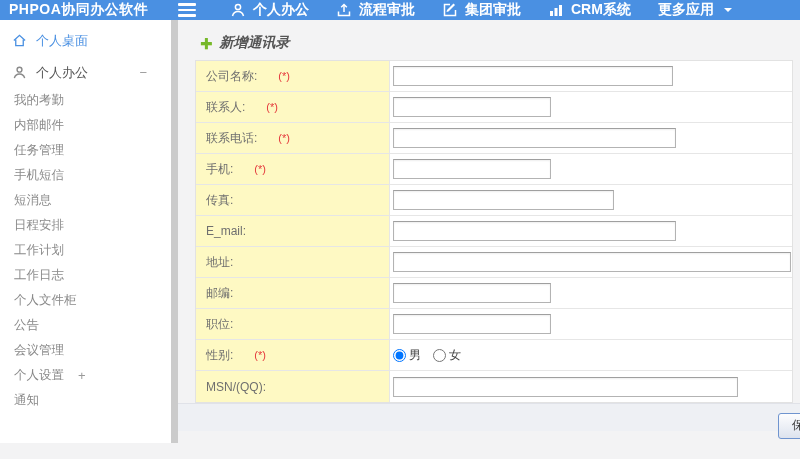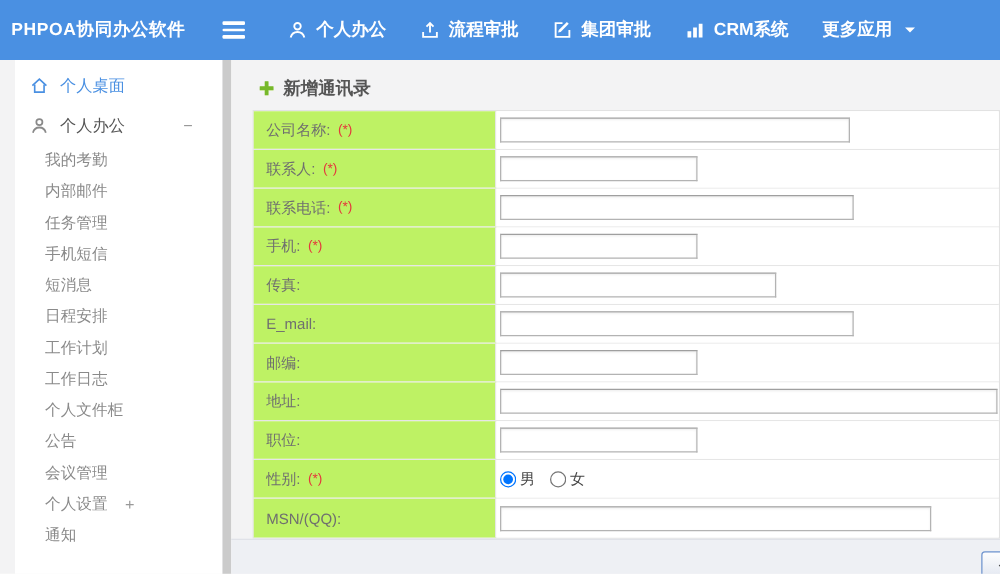--- a/index.html
+++ b/index.html
@@ -3,55 +3,55 @@
 <meta charset="utf-8">
 <style>
   * { margin:0; padding:0; box-sizing:border-box; }
   html,body { width:800px; height:459px; overflow:hidden; }
   body {
     font-family:"Liberation Sans","DejaVu Sans",sans-serif;
     background:#f3f3f4; position:relative;
   }
   
   .topbar {
-    height:48px; background:#4a90e2; display:flex; align-items:center;
+    height:20px; background:#4a90e2; display:flex; align-items:center;
     color:#fff;
   }
   .brand { width:178px; padding-left:9px; font-size:14px; font-weight:bold; letter-spacing:.5px; }
   .hamburger { width:18px; display:flex; flex-direction:column; gap:3px; cursor:pointer; }
   .hamburger span { display:block; height:2.5px; background:#fff; border-radius:1px; }
   .topnav { display:flex; align-items:center; margin-left:34px; gap:27px; }
   .nav-item { display:flex; align-items:center; gap:7px; font-size:14px; font-weight:bold; cursor:pointer; }
   .nav-item svg { display:block; }
   .caret { margin-left:2px; }
   
   .layout { display:flex; height:423px; }
-  .sidebar { width:171px; background:#ffffff; padding-top:7px; overflow:hidden;margin-left:12px; }
+  .sidebar { width:171px; background:#ffffff; padding-top:7px; overflow:hidden; }
   .scrollstrip { width:7px; background:#cbcbcb; }
   .main { flex:1; background:#f3f3f4; position:relative; }
   
   .sb-item { display:flex; align-items:center; cursor:pointer; }
   .sb-top { height:27px; padding-left:12px; gap:9px; font-size:13px; color:#555; }
   .sb-top.active { color:#4a90e2; }
   .sb-section { margin-top:5px; margin-bottom:2px; }
-  .sb-sub { height:25px; padding-left:24px; font-size:12.5px; color:#8a8a8a; }
+  .sb-sub { height:25px; padding-left:14px; font-size:12.5px; color:#8a8a8a; }
   .sb-indicator-right { margin-left:auto; margin-right:24px; color:#999; font-size:13px; }
   .sb-indicator-inline { margin-left:14px; color:#999; font-size:13px; }
   .sb-item svg { display:block; }
   
   .page-title { display:flex; align-items:center; gap:7px; margin:14px 0 8px 22px; }
   .plus-icon { color:#76b82a; font-size:15px; font-weight:bold; line-height:1; text-shadow:0 1px 0 #cfe6a8; }
-  .page-title-text { font-size:14px; font-weight:bold; color:#555; }
+  .page-title-text { font-size:14px; font-weight:bold; color:#555;font-style:italic; }
   
   .form-table { margin-left:17px; width:598px; background:#fff; border:1px solid #e2e2e2; }
   .frow { display:flex; height:31px; border-bottom:1px solid #e6e6e6; }
   .frow:last-child { border-bottom:none; }
   .flabel {
-    width:194px; background:#bef264; border-right:1px solid #e6e6e6;
-    display:flex; align-items:center; padding-left:10px; gap:6px;
+    width:194px; background:#fef9c3; border-right:1px solid #e6e6e6;
+    display:flex; align-items:center; padding-left:10px; gap:21px;
     font-size:12px; color:#6f6f6f;
   }
   .req { color:#e4393c; font-size:11px; }
   .fvalue { flex:1; display:flex; align-items:center; padding-left:3px; background:#fff; }
   .tinput {
     height:20px; border:1px solid #b3b3b3; border-top-color:#9f9f9f;
     box-shadow:inset 0 1px 2px rgba(0,0,0,.07);
     font-size:12px; padding:0 4px; background:#fff; color:#333;
   }
   .radio-group { display:flex; align-items:center; gap:12px; font-size:12px; color:#444; }
@@ -244,32 +244,32 @@
         <div class="frow">
           <div class="flabel">
             <span>E_mail:</span>
           </div>
           <div class="fvalue">
             <input type="text" class="tinput" style="width: 283px;">
           </div>
         </div>
         <div class="frow">
           <div class="flabel">
+            <span>地址:</span>
+          </div>
+          <div class="fvalue">
+            <input type="text" class="tinput" style="width: 398px;">
+          </div>
+        </div>
+        <div class="frow">
+          <div class="flabel">
             <span>邮编:</span>
           </div>
           <div class="fvalue">
             <input type="text" class="tinput" style="width: 158px;">
-          </div>
-        </div>
-        <div class="frow">
-          <div class="flabel">
-            <span>地址:</span>
-          </div>
-          <div class="fvalue">
-            <input type="text" class="tinput" style="width: 398px;">
           </div>
         </div>
         <div class="frow">
           <div class="flabel">
             <span>职位:</span>
           </div>
           <div class="fvalue">
             <input type="text" class="tinput" style="width: 158px;">
           </div>
         </div>

